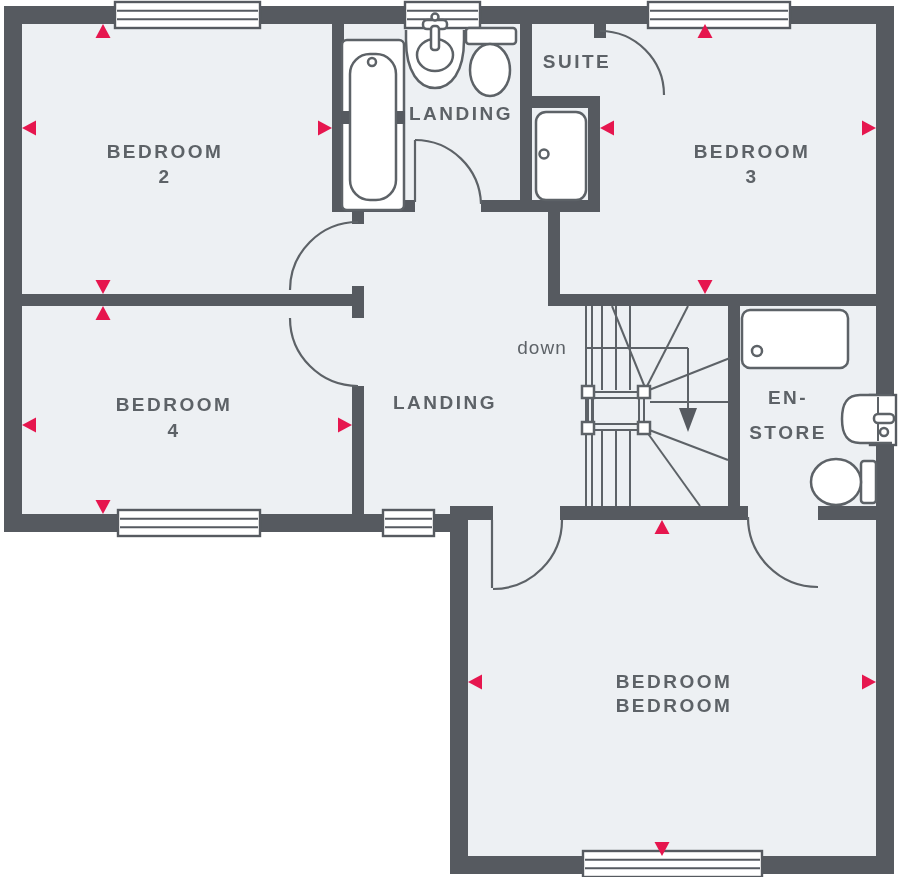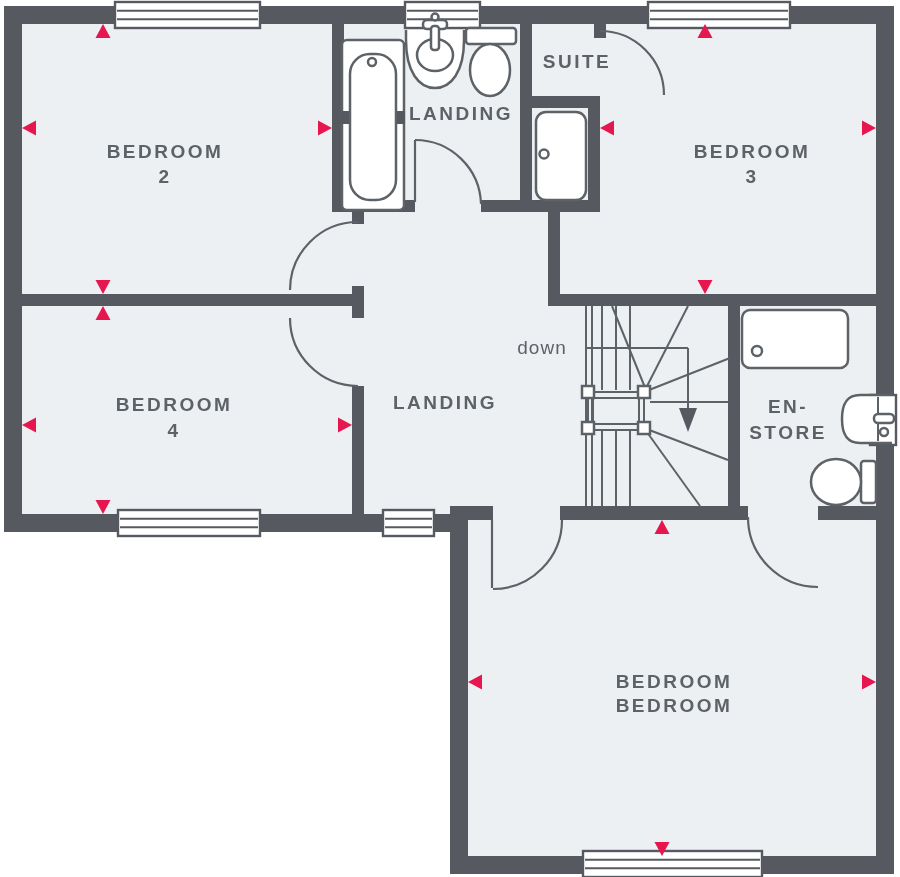--- a/index.html
+++ b/index.html
@@ -201,18 +201,18 @@
 
   <div class="lbl" style="left:165px;top:152px">BEDROOM</div>
   <div class="lbl" style="left:165px;top:177px">2</div>
   <div class="lbl" style="left:752px;top:152px">BEDROOM</div>
   <div class="lbl" style="left:752px;top:177px">3</div>
   <div class="lbl" style="left:174px;top:405px">BEDROOM</div>
   <div class="lbl" style="left:174px;top:431px">4</div>
   <div class="lbl" style="left:461px;top:114px">LANDING</div>
   <div class="lbl" style="left:577px;top:62px">SUITE</div>
   <div class="lbl" style="left:445px;top:403px">LANDING</div>
-  <div class="lbl" style="left:788px;top:407px">EN-</div>
+  <div class="lbl" style="left:788px;top:398px">EN-</div>
   <div class="lbl" style="left:788px;top:433px">STORE</div>
   <div class="lbl" style="left:674px;top:682px">BEDROOM</div>
   <div class="lbl" style="left:674px;top:706px">BEDROOM</div>
   <div class="lbl small" style="left:542px;top:348px">down</div>
 </div>
 
 </body></html>

